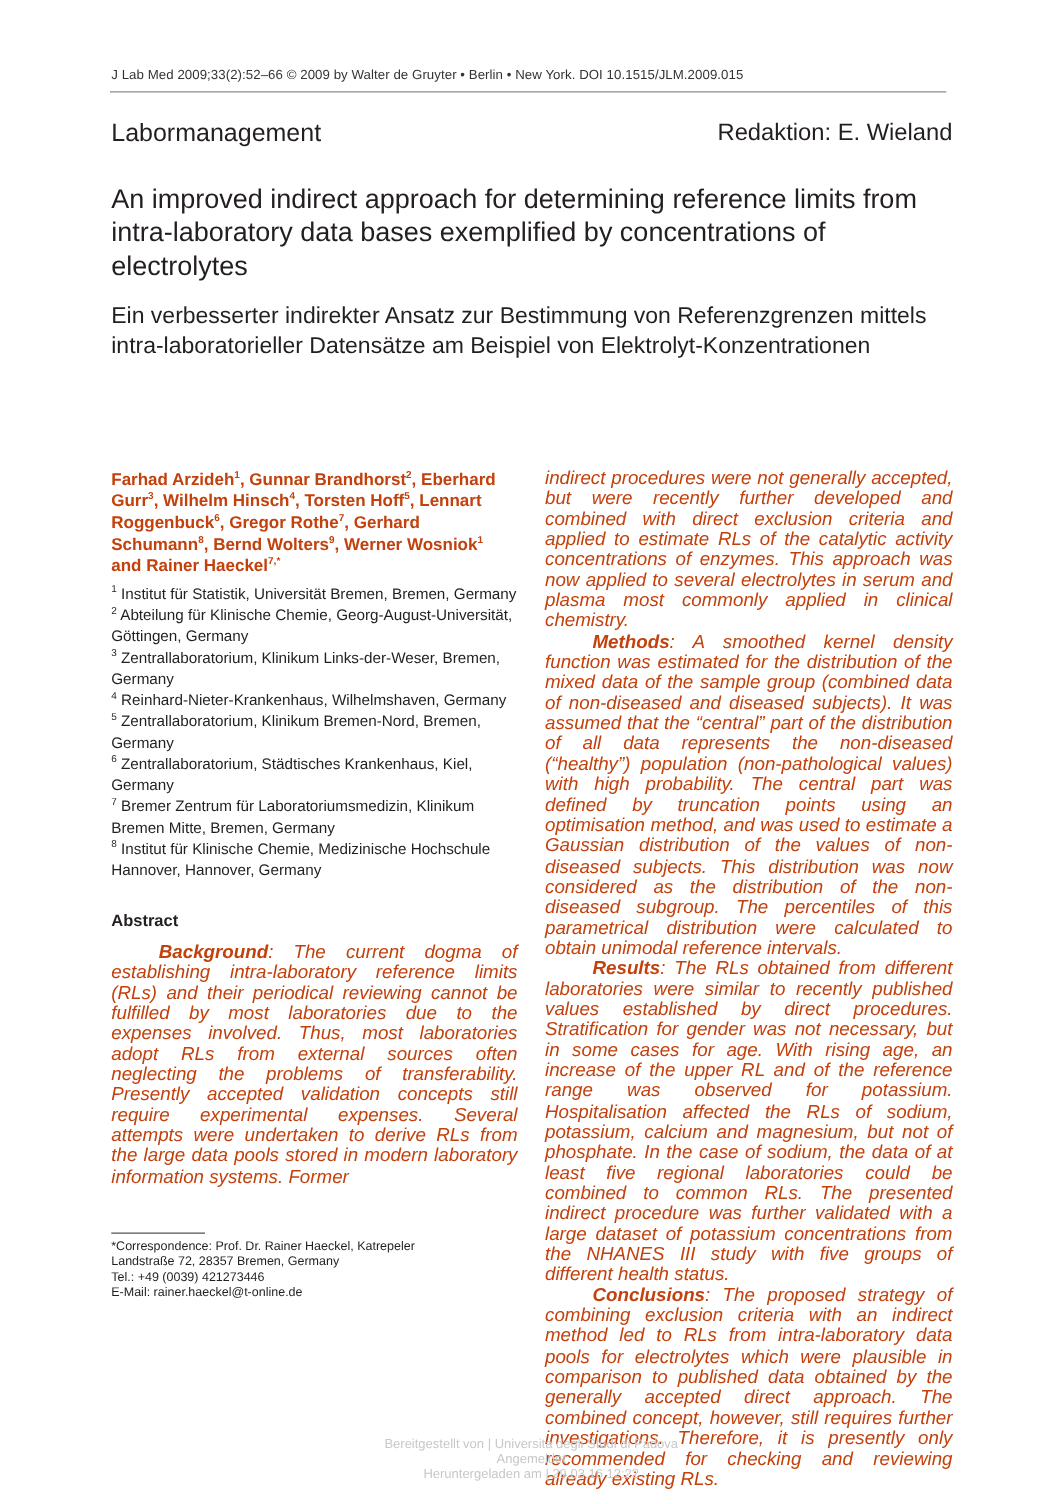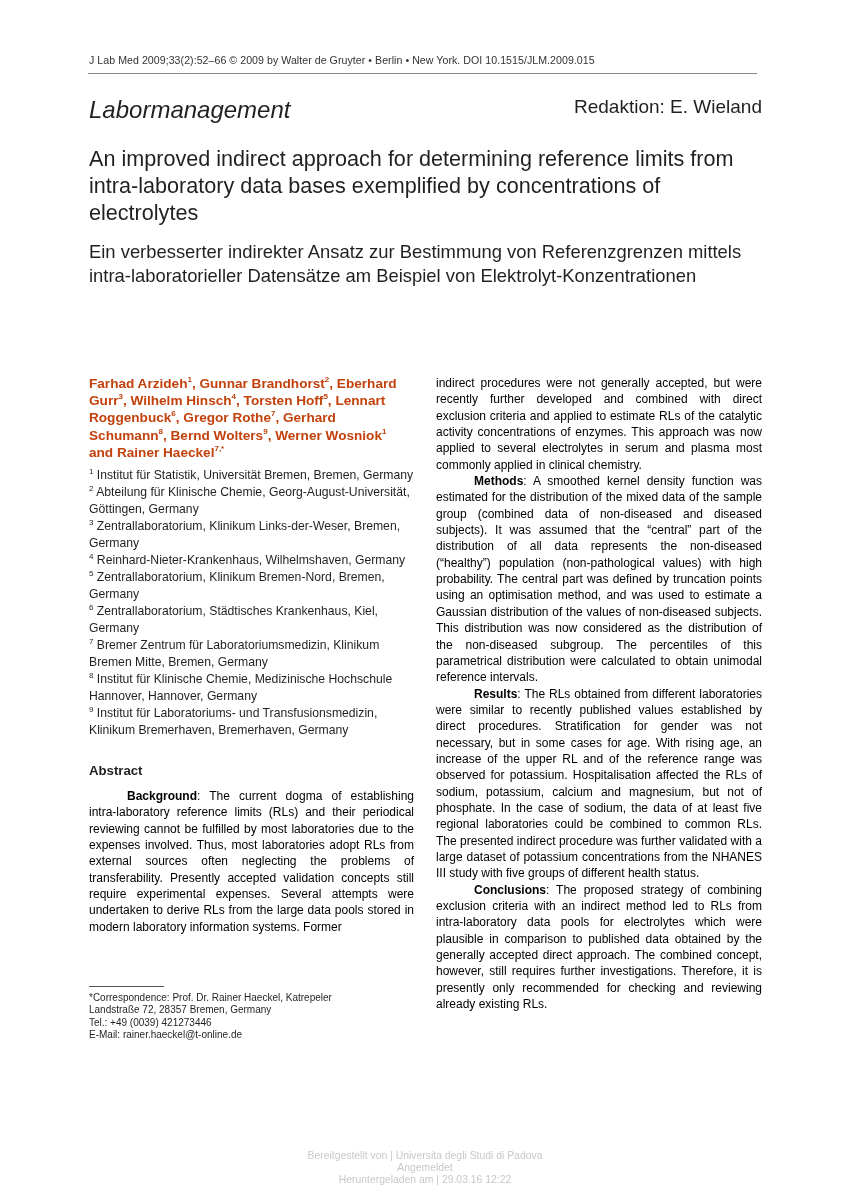--- a/index.html
+++ b/index.html
@@ -8,21 +8,21 @@
       font-family:"Liberation Sans", sans-serif; color:#231f20;
     }
     .journal-line {
       position:absolute; left:89px; top:54px; width:668px;
       font-size:10.6px; color:#333; letter-spacing:0.05px; white-space:nowrap;
     }
     .rule {
       position:absolute; left:88px; top:73px; width:669px; height:1px; background:#8a8a8a;
     }
     .section-left {
-      position:absolute; left:89px; top:96px; font-size:24px; color:#231f20;font-style:italic;
+      position:absolute; left:89px; top:96px; font-size:20px; color:#231f20;
     }
     .section-right {
       position:absolute; right:88px; top:96px; font-size:19px; color:#231f20; white-space:nowrap;
     }
     .title {
       position:absolute; left:89px; top:145px; width:680px;
       font-size:21.6px; font-weight:normal; line-height:27px; color:#231f20;
     }
     .subtitle {
       position:absolute; left:89px; top:240px; width:680px;
@@ -40,21 +40,21 @@
     }
     sup { font-size:8px; line-height:0; vertical-align:super; font-weight:normal; }
     .authors sup { font-weight:bold; }
     .affil {
       font-size:12.2px; line-height:17px; color:#231f20; margin:0;
     }
     .abstract-heading {
       font-size:13.2px; font-weight:bold; margin:24px 0 10px 0; color:#231f20;
     }
     .para {
-      font-size:12px; line-height:16.35px; text-align:justify; margin:0; color:#000000;
+      font-size:15px; line-height:16.35px; text-align:justify; margin:0; color:#c2410c;font-style:italic;
     }
     .para b { font-weight:bold;padding-left:38px; }
     .footnote-rule {
       position:absolute; left:89px; top:986px; width:75px; height:1px; background:#555;
     }
     .footnote {
       position:absolute; left:89px; top:992px; width:330px;
       font-size:10px; line-height:12.3px; color:#231f20;
     }
     .footnote div { white-space:nowrap; }
@@ -81,21 +81,20 @@
 
   <div>
     <p class="affil"><sup>1</sup> <span>Institut für Statistik, Universität Bremen, Bremen, Germany</span></p>
     <p class="affil"><sup>2</sup> <span>Abteilung für Klinische Chemie, Georg-August-Universität, Göttingen, Germany</span></p>
     <p class="affil"><sup>3</sup> <span>Zentrallaboratorium, Klinikum Links-der-Weser, Bremen, Germany</span></p>
     <p class="affil"><sup>4</sup> <span>Reinhard-Nieter-Krankenhaus, Wilhelmshaven, Germany</span></p>
     <p class="affil"><sup>5</sup> <span>Zentrallaboratorium, Klinikum Bremen-Nord, Bremen, Germany</span></p>
     <p class="affil"><sup>6</sup> <span>Zentrallaboratorium, Städtisches Krankenhaus, Kiel, Germany</span></p>
     <p class="affil"><sup>7</sup> <span>Bremer Zentrum für Laboratoriumsmedizin, Klinikum Bremen Mitte, Bremen, Germany</span></p>
     <p class="affil"><sup>8</sup> <span>Institut für Klinische Chemie, Medizinische Hochschule Hannover, Hannover, Germany</span></p>
-    <p class="affil"><sup>9</sup> <span>Institut für Laboratoriums- und Transfusionsmedizin, Klinikum Bremerhaven, Bremerhaven, Germany</span></p>
   </div>
 
   <div class="abstract-heading">Abstract</div>
   <p class="para"><b>Background</b><span>: The current dogma of establishing intra-laboratory reference limits (RLs) and their periodical reviewing cannot be fulfilled by most laboratories due to the expenses involved. Thus, most laboratories adopt RLs from external sources often neglecting the problems of transferability. Presently accepted validation concepts still require experimental expenses. Several attempts were undertaken to derive RLs from the large data pools stored in modern laboratory information systems. Former</span></p>
 </div>
 
 <div class="col-right">
   <p class="para">indirect procedures were not generally accepted, but were recently further developed and combined with direct exclusion criteria and applied to estimate RLs of the catalytic activity concentrations of enzymes. This approach was now applied to several electrolytes in serum and plasma most commonly applied in clinical chemistry.</p>
   <p class="para"><b>Methods</b><span>: A smoothed kernel density function was estimated for the distribution of the mixed data of the sample group (combined data of non-diseased and diseased subjects). It was assumed that the “central” part of the distribution of all data represents the non-diseased (“healthy”) population (non-pathological values) with high probability. The central part was defined by truncation points using an optimisation method, and was used to estimate a Gaussian distribution of the values of non-diseased subjects. This distribution was now considered as the distribution of the non-diseased subgroup. The percentiles of this parametrical distribution were calculated to obtain unimodal reference intervals.</span></p>
   <p class="para"><b>Results</b><span>: The RLs obtained from different laboratories were similar to recently published values established by direct procedures. Stratification for gender was not necessary, but in some cases for age. With rising age, an increase of the upper RL and of the reference range was observed for potassium. Hospitalisation affected the RLs of sodium, potassium, calcium and magnesium, but not of phosphate. In the case of sodium, the data of at least five regional laboratories could be combined to common RLs. The presented indirect procedure was further validated with a large dataset of potassium concentrations from the NHANES III study with five groups of different health status.</span></p>

